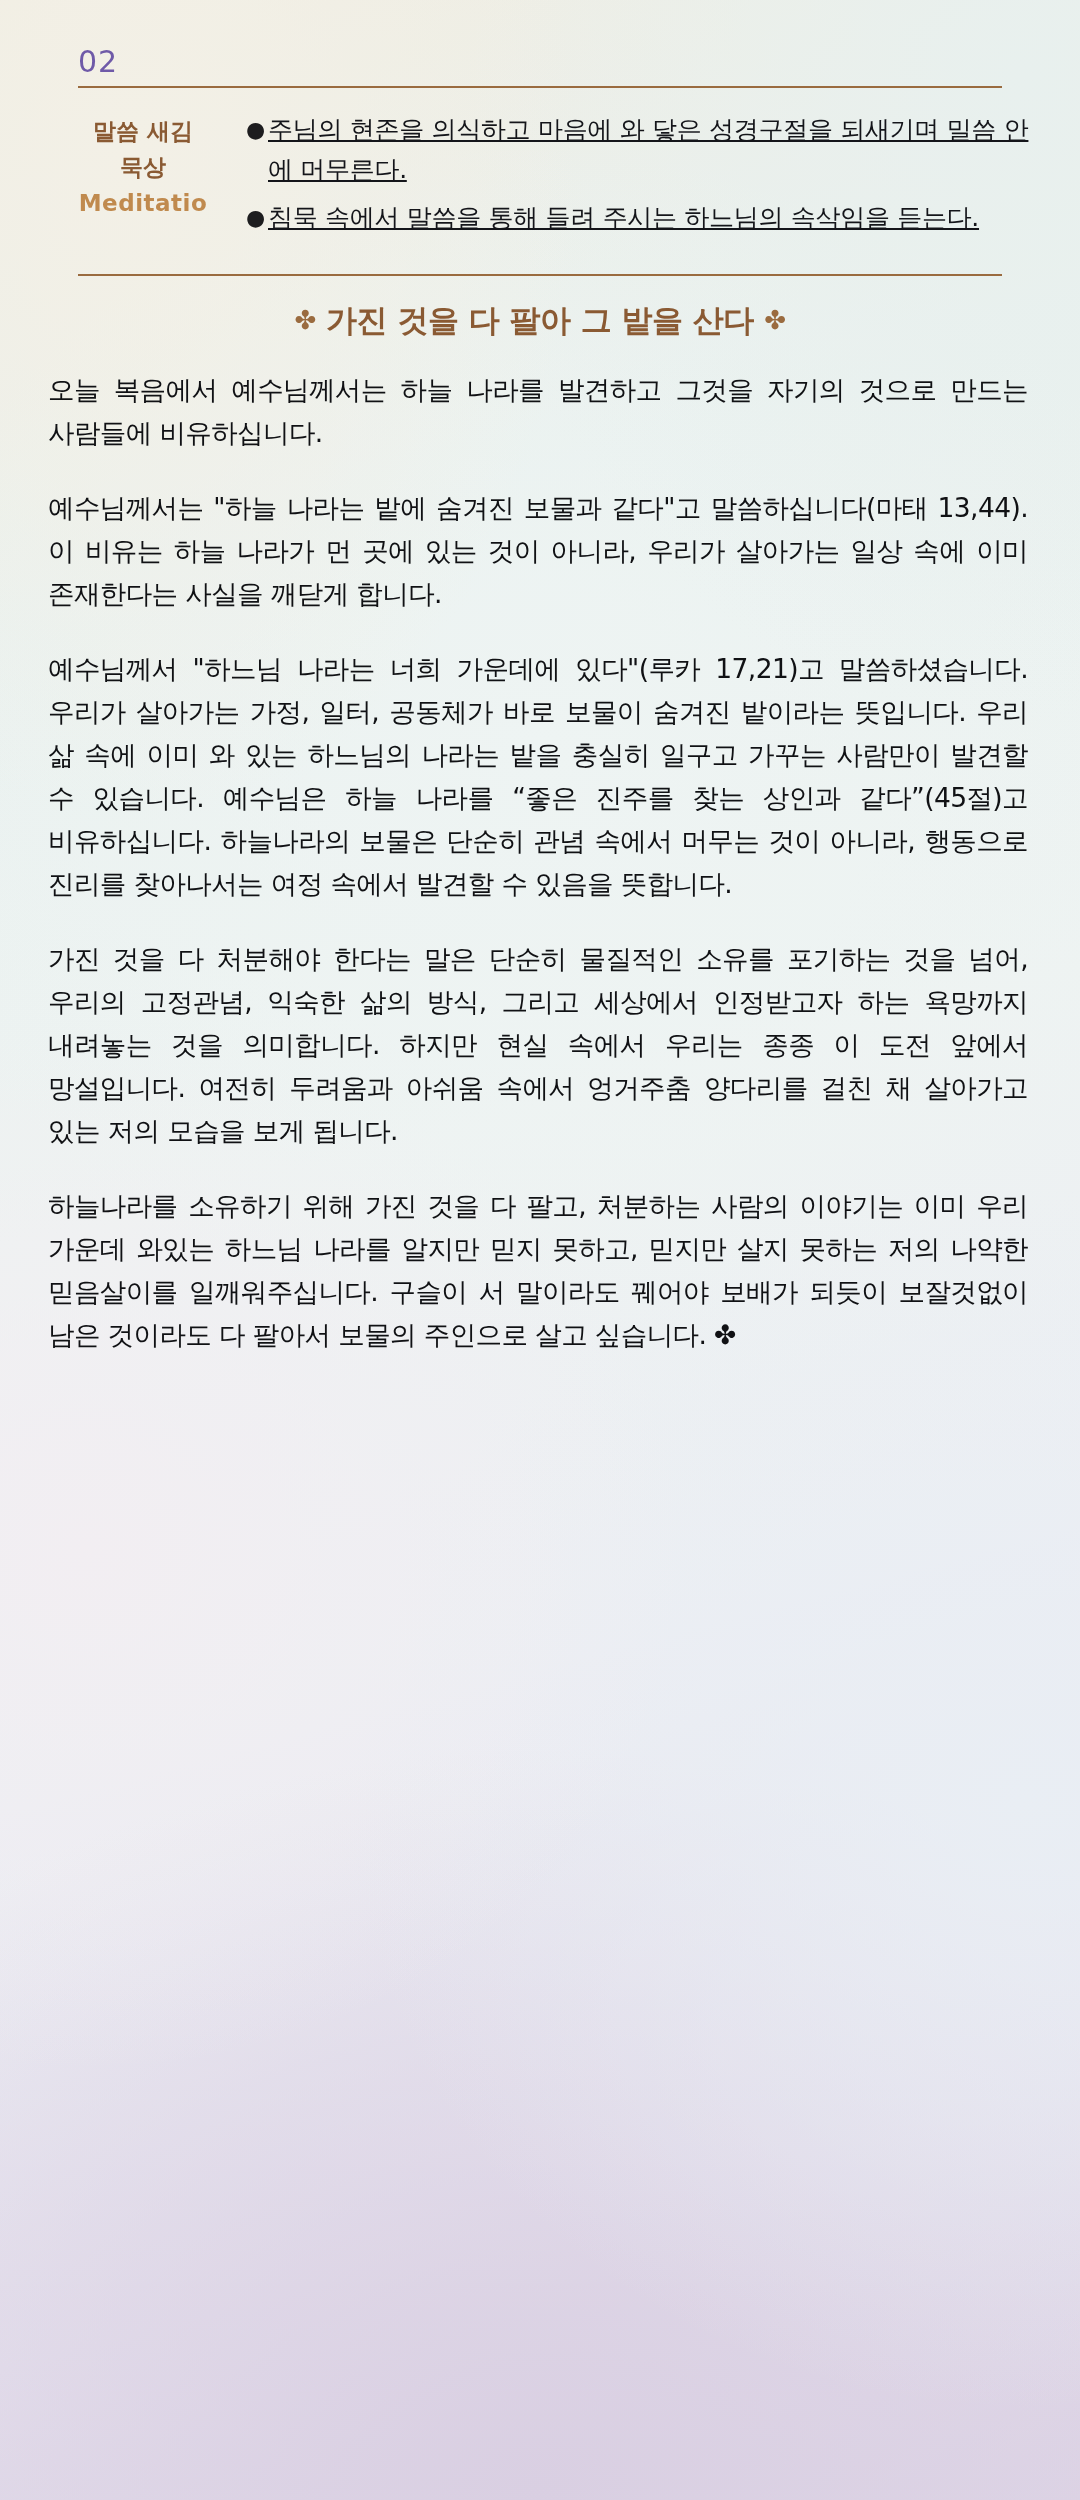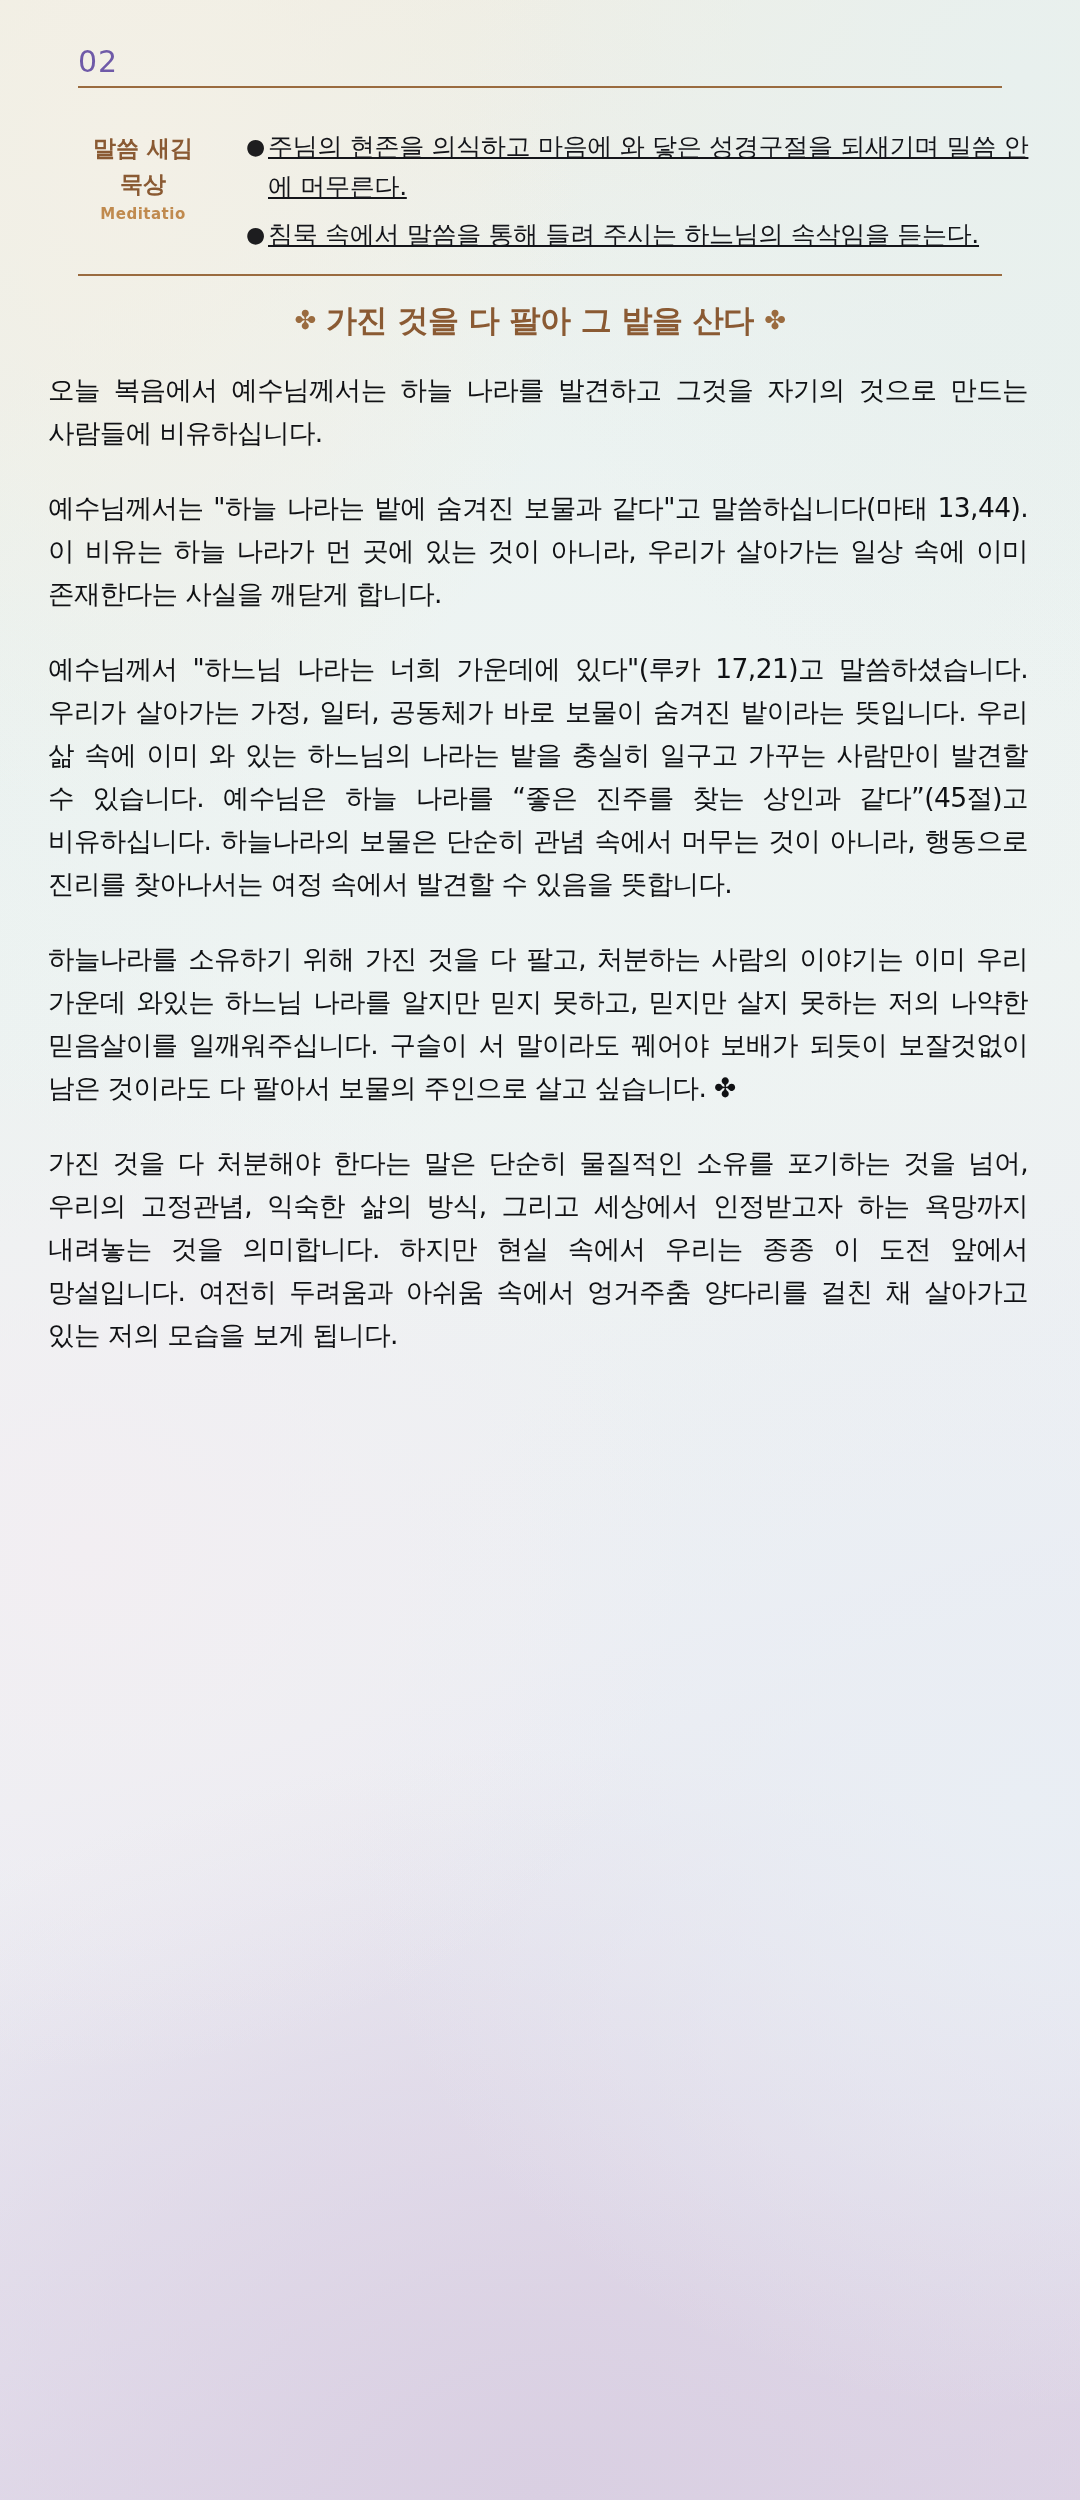--- a/index.html
+++ b/index.html
@@ -50,21 +50,20 @@
   }
 
   
   .lectio {
     position: absolute;
     left: 48px;
     right: 48px;
     top: 108px;
     display: flex;
     align-items: flex-start;
-    margin-top: 17px;
   }
   .lectio-labels {
     width: 190px;
     flex: 0 0 190px;
     text-align: center;
     padding-top: 6px;
   }
   .lectio-labels .l1 {
     font-size: 23px;
     font-weight: bold;
@@ -72,21 +71,21 @@
     letter-spacing: 0px;
     line-height: 1.55;
   }
   .lectio-labels .l2 {
     font-size: 23px;
     font-weight: bold;
     color: #8a5a33;
     line-height: 1.55;
   }
   .lectio-labels .l3 {
-    font-size: 15px;
+    font-size: 23px;
     font-weight: bold;
     color: #c08a4e;
     line-height: 1.6;
     letter-spacing: 0.5px;
   }
   .lectio-items {
     flex: 1;
     padding-left: 8px;
     padding-top: 2px;
   }
@@ -191,17 +190,17 @@
   <div class="doc-title">
     <span class="deco">✤</span>
     <span>가진 것을 다 팔아 그 밭을 산다</span>
     <span class="deco">✤</span>
   </div>
 
   <div class="body-text">
     <p>오늘 복음에서 예수님께서는 하늘 나라를 발견하고 그것을 자기의 것으로 만드는 사람들에 비유하십니다.</p>
     <p>예수님께서는 "하늘 나라는 밭에 숨겨진 보물과 같다"고 말씀하십니다(마태 13,44). 이 비유는 하늘 나라가 먼 곳에 있는 것이 아니라, 우리가 살아가는 일상 속에 이미 존재한다는 사실을 깨닫게 합니다.</p>
     <p>예수님께서 "하느님 나라는 너희 가운데에 있다"(루카 17,21)고 말씀하셨습니다. 우리가 살아가는 가정, 일터, 공동체가 바로 보물이 숨겨진 밭이라는 뜻입니다. 우리 삶 속에 이미 와 있는 하느님의 나라는 밭을 충실히 일구고 가꾸는 사람만이 발견할 수 있습니다. 예수님은 하늘 나라를 “좋은 진주를 찾는 상인과 같다”(45절)고 비유하십니다. 하늘나라의 보물은 단순히 관념 속에서 머무는 것이 아니라, 행동으로 진리를 찾아나서는 여정 속에서 발견할 수 있음을 뜻합니다.</p>
+    <p>가진 것을 다 처분해야 한다는 말은 단순히 물질적인 소유를 포기하는 것을 넘어, 우리의 고정관념, 익숙한 삶의 방식, 그리고 세상에서 인정받고자 하는 욕망까지 내려놓는 것을 의미합니다. 하지만 현실 속에서 우리는 종종 이 도전 앞에서 망설입니다. 여전히 두려움과 아쉬움 속에서 엉거주춤 양다리를 걸친 채 살아가고 있는 저의 모습을 보게 됩니다.</p>
     <p>하늘나라를 소유하기 위해 가진 것을 다 팔고, 처분하는 사람의 이야기는 이미 우리 가운데 와있는 하느님 나라를 알지만 믿지 못하고, 믿지만 살지 못하는 저의 나약한 믿음살이를 일깨워주십니다. 구슬이 서 말이라도 꿰어야 보배가 되듯이 보잘것없이 남은 것이라도 다 팔아서 보물의 주인으로 살고 싶습니다.  ✤</p>
-    <p>가진 것을 다 처분해야 한다는 말은 단순히 물질적인 소유를 포기하는 것을 넘어, 우리의 고정관념, 익숙한 삶의 방식, 그리고 세상에서 인정받고자 하는 욕망까지 내려놓는 것을 의미합니다. 하지만 현실 속에서 우리는 종종 이 도전 앞에서 망설입니다. 여전히 두려움과 아쉬움 속에서 엉거주춤 양다리를 걸친 채 살아가고 있는 저의 모습을 보게 됩니다.</p>
   </div>
 
 </div>
 
 </body></html>

